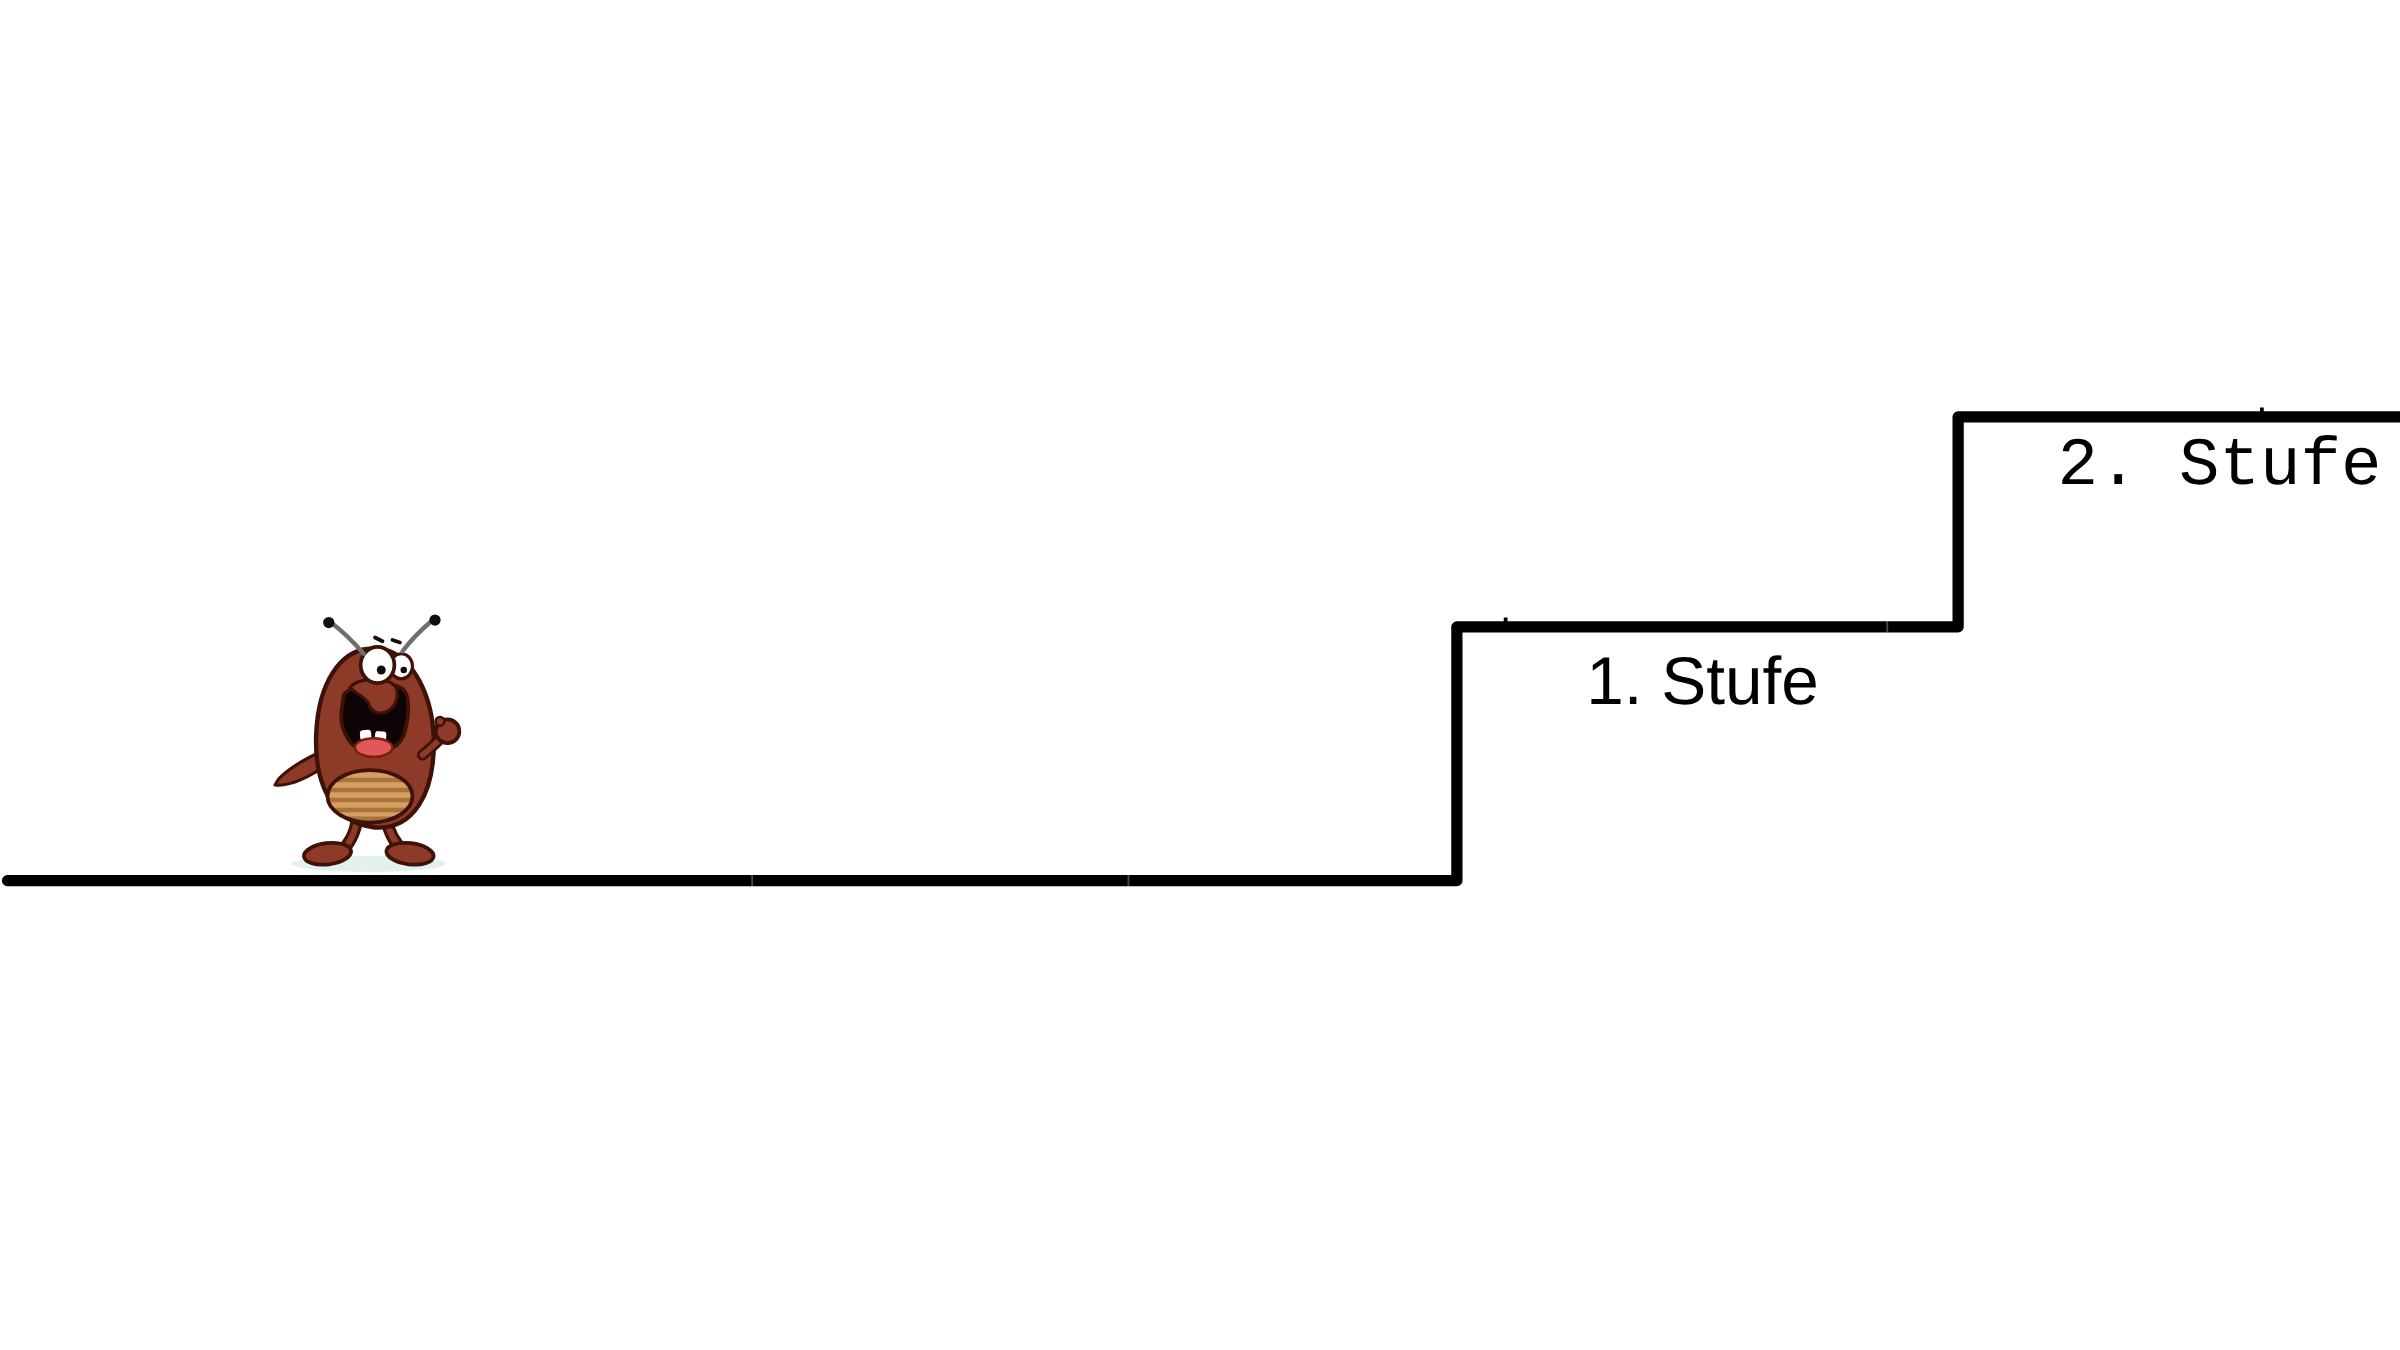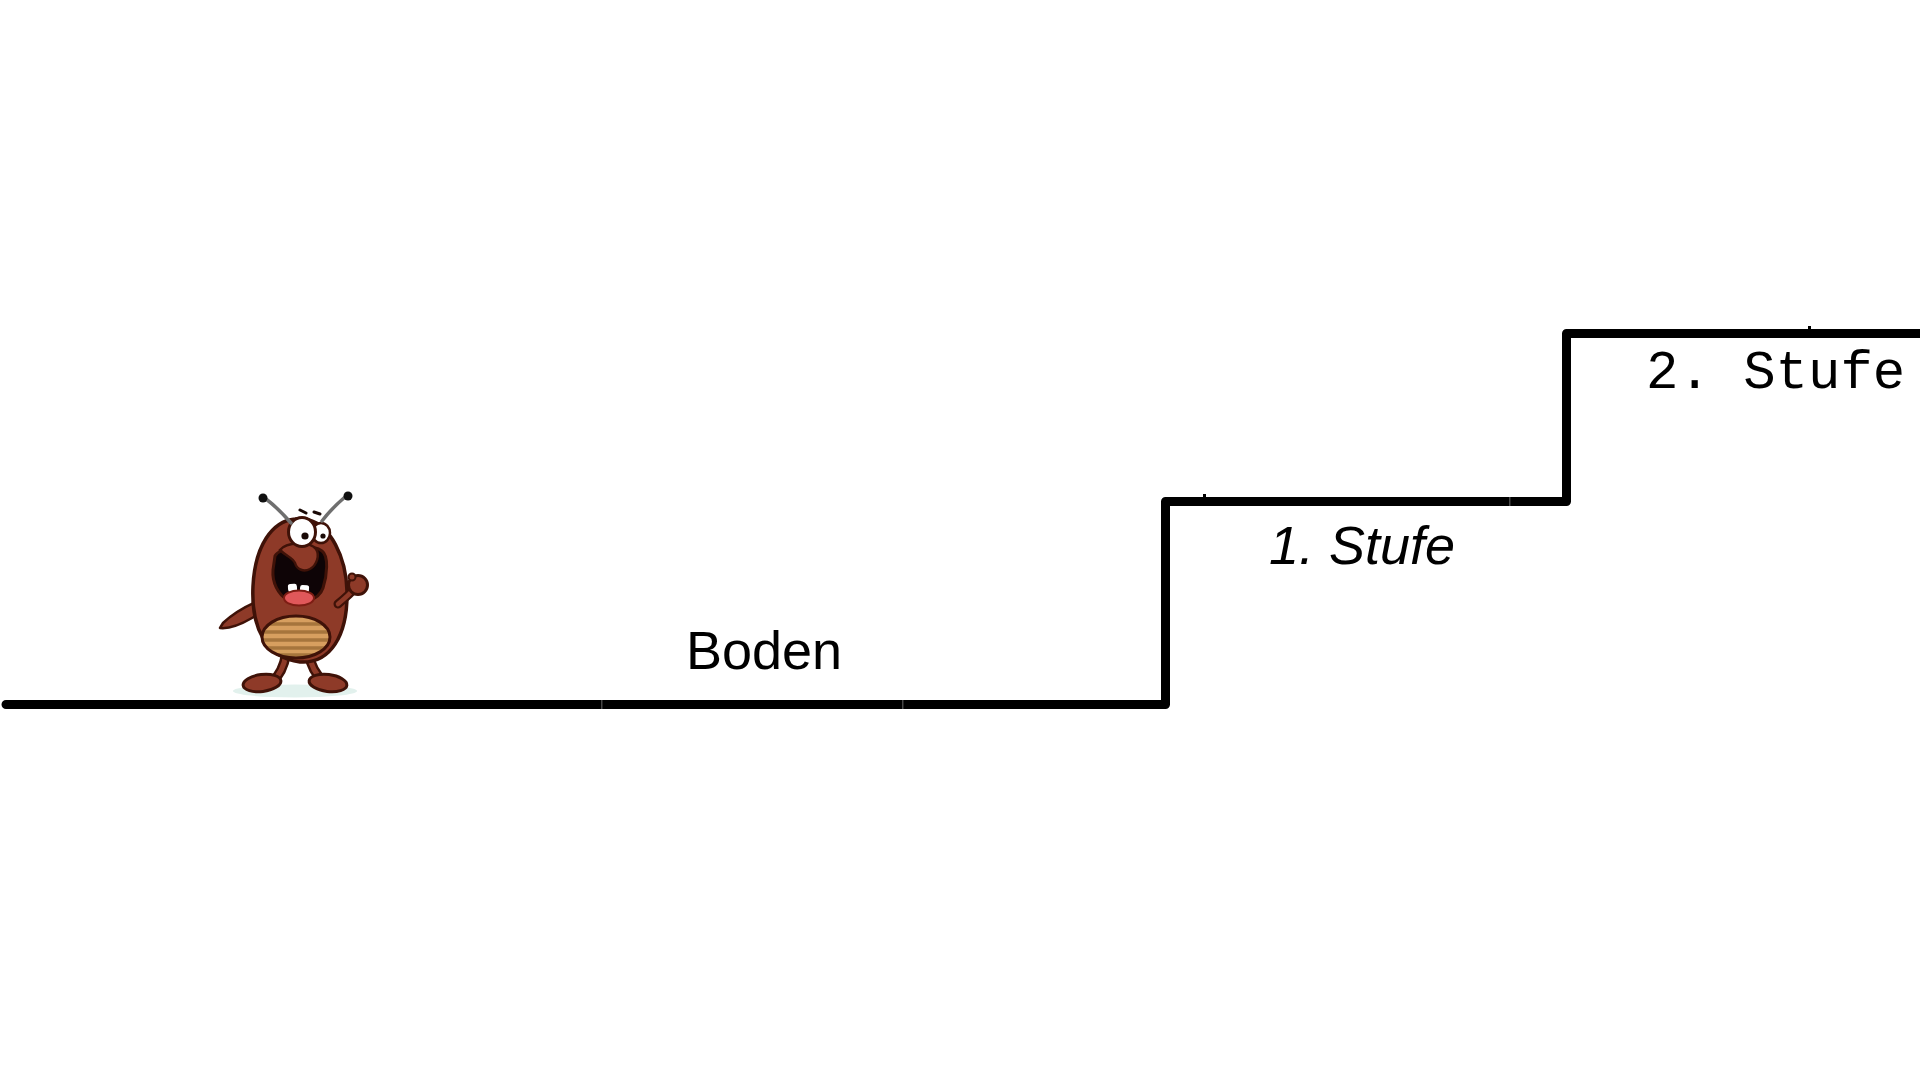--- a/index.html
+++ b/index.html
@@ -22,21 +22,21 @@
   }
   .label {
     position: absolute;
     color: #000000;
     font-size: 54px;
     line-height: 1.1;
     white-space: nowrap;
     font-family: "Liberation Sans", sans-serif;
   }
   #label-floor { left: 686px; top: 621px; }
-  #label-step1 { left: 1269px; top: 516px; font-style: italic; }
+  #label-step1 { left: 1269px; top: 516px; }
   #label-step2 { left: 1646px; top: 344px; font-family: Liberation Mono, monospace; }
   #flea {
     position: absolute;
     left: 210px;
     top: 486px;
     width: 165px;
     height: 215px;
   }
 </style>
 </head>
@@ -115,17 +115,16 @@
     </g>
 
     <g>
       <path d="M 128,118 C 134,113 140,108 144,103 L 150,96" fill="none" stroke="#3f1208" stroke-width="9" stroke-linecap="round"></path>
       <path d="M 128,118 C 134,113 140,108 144,103 L 150,96" fill="none" stroke="#8e3a28" stroke-width="4.5" stroke-linecap="round"></path>
       <circle cx="148" cy="99" r="9.5" fill="#8e3a28" stroke="#3f1208" stroke-width="3"></circle>
       <circle cx="142" cy="91" r="3.5" fill="#8e3a28" stroke="#3f1208" stroke-width="2"></circle>
     </g>
   </svg>
 
-  <div class="label" id="label-floor">Boden</div>
   <div class="label" id="label-step1">1. Stufe</div>
   <div class="label" id="label-step2">2. Stufe</div>
 
 </div>
 
 </body></html>

